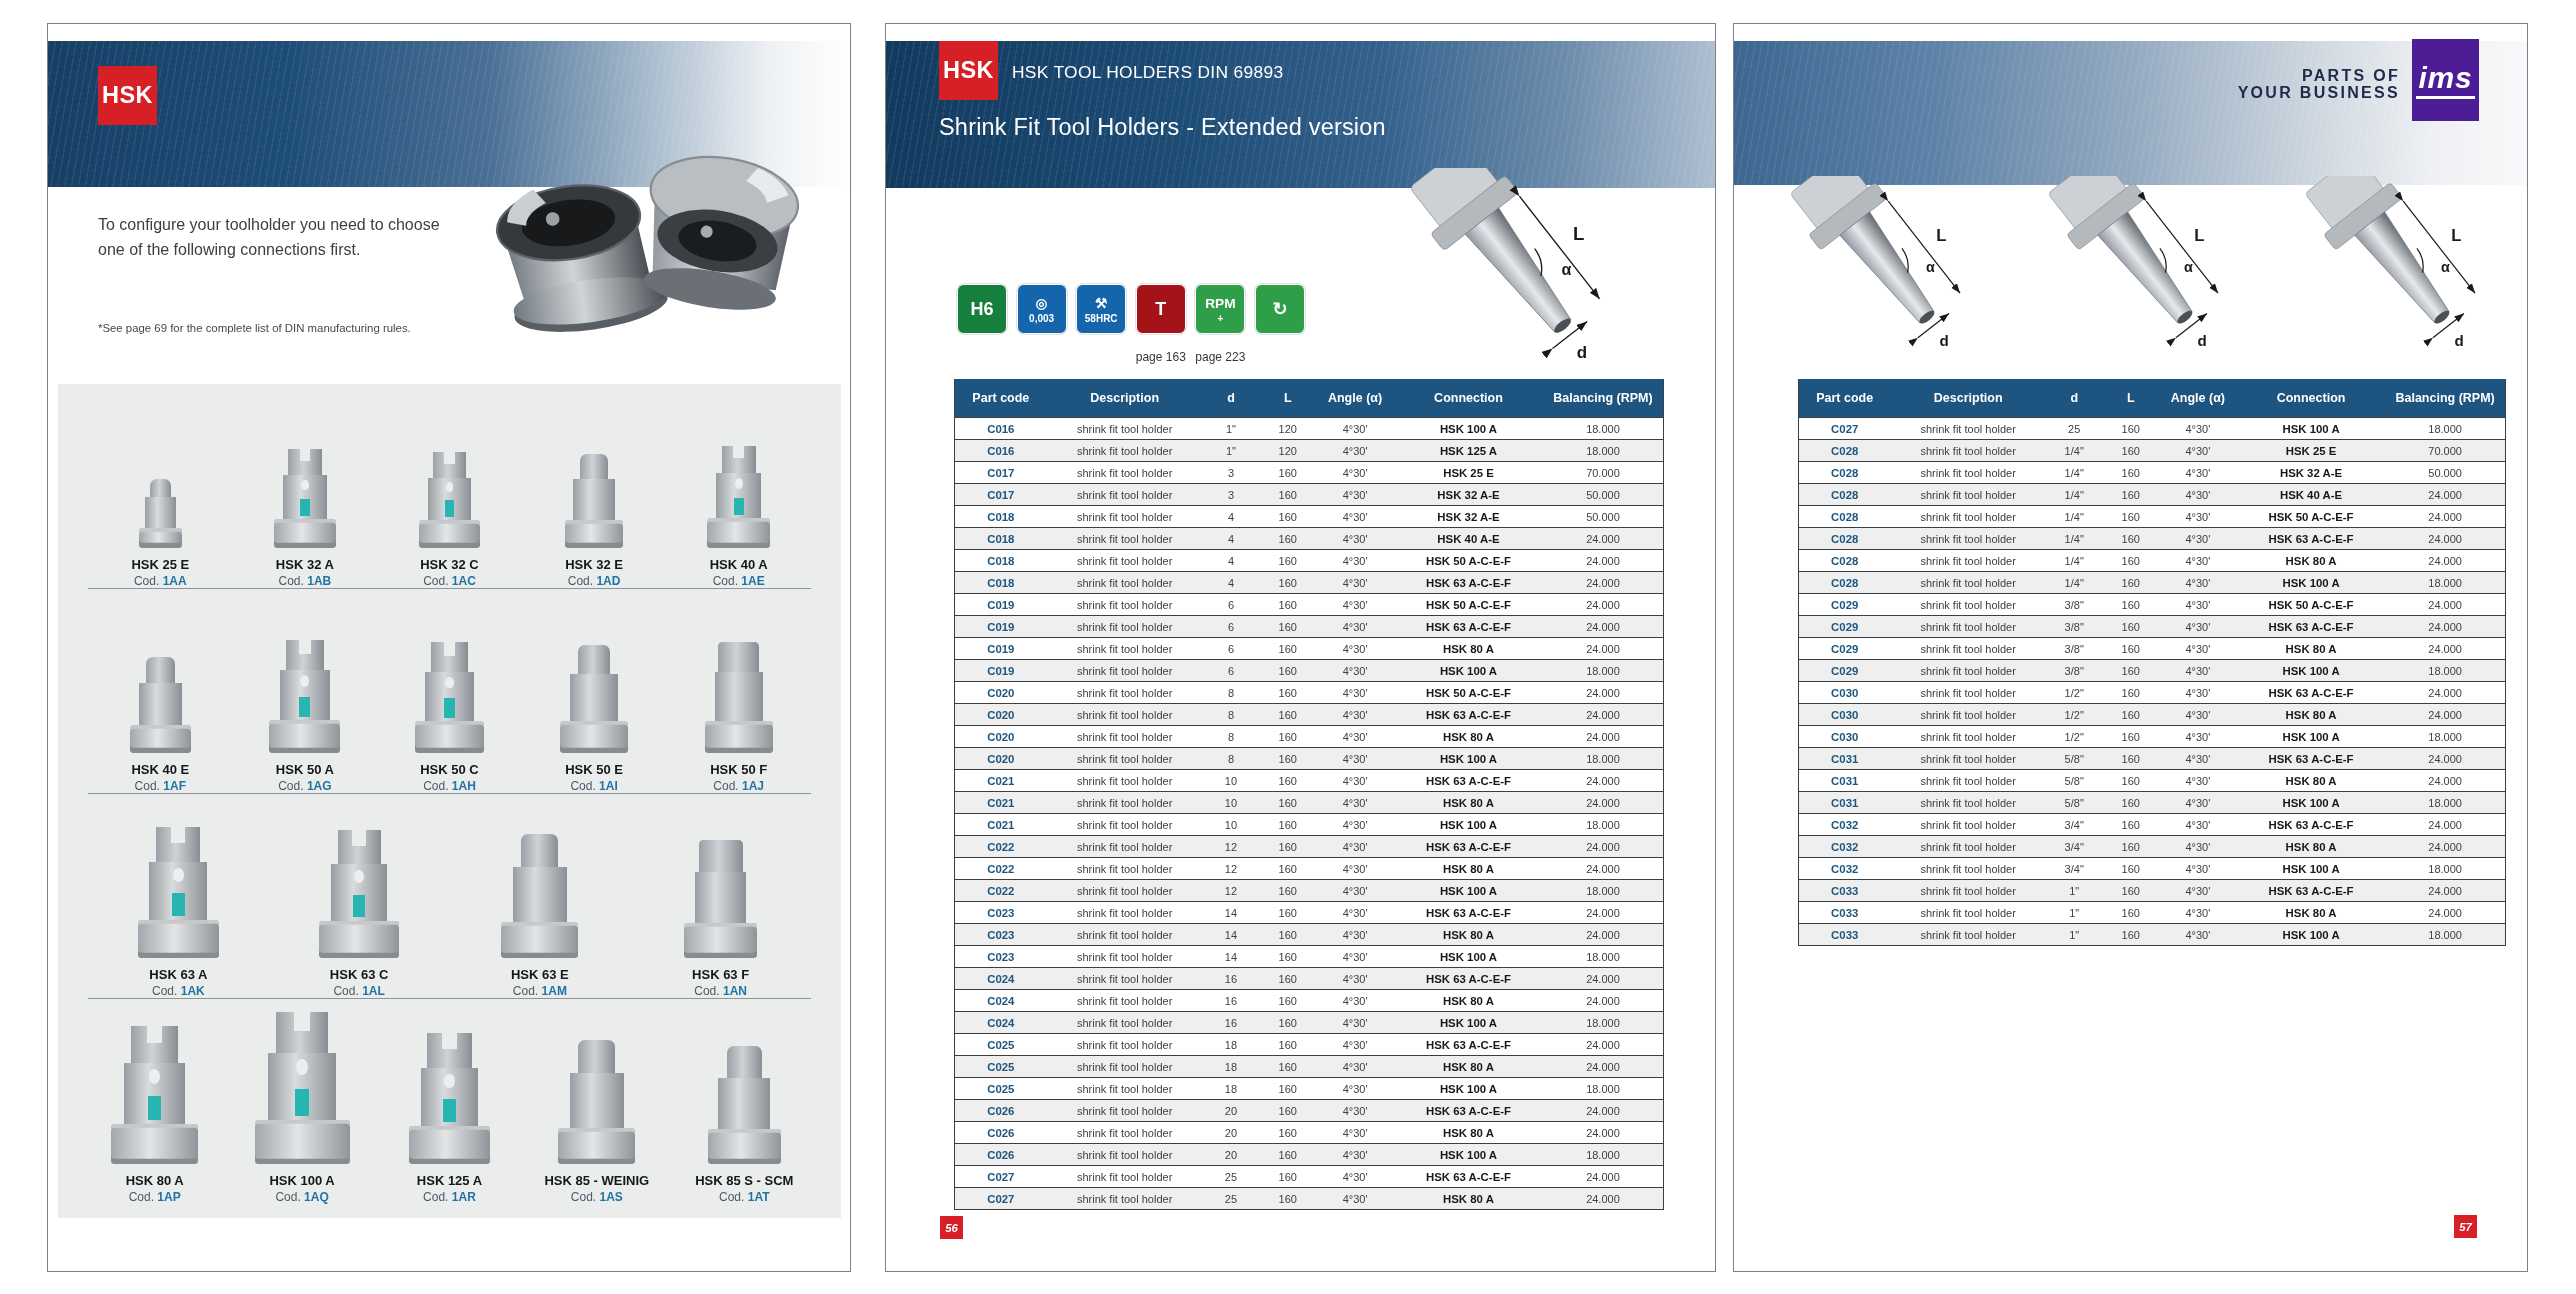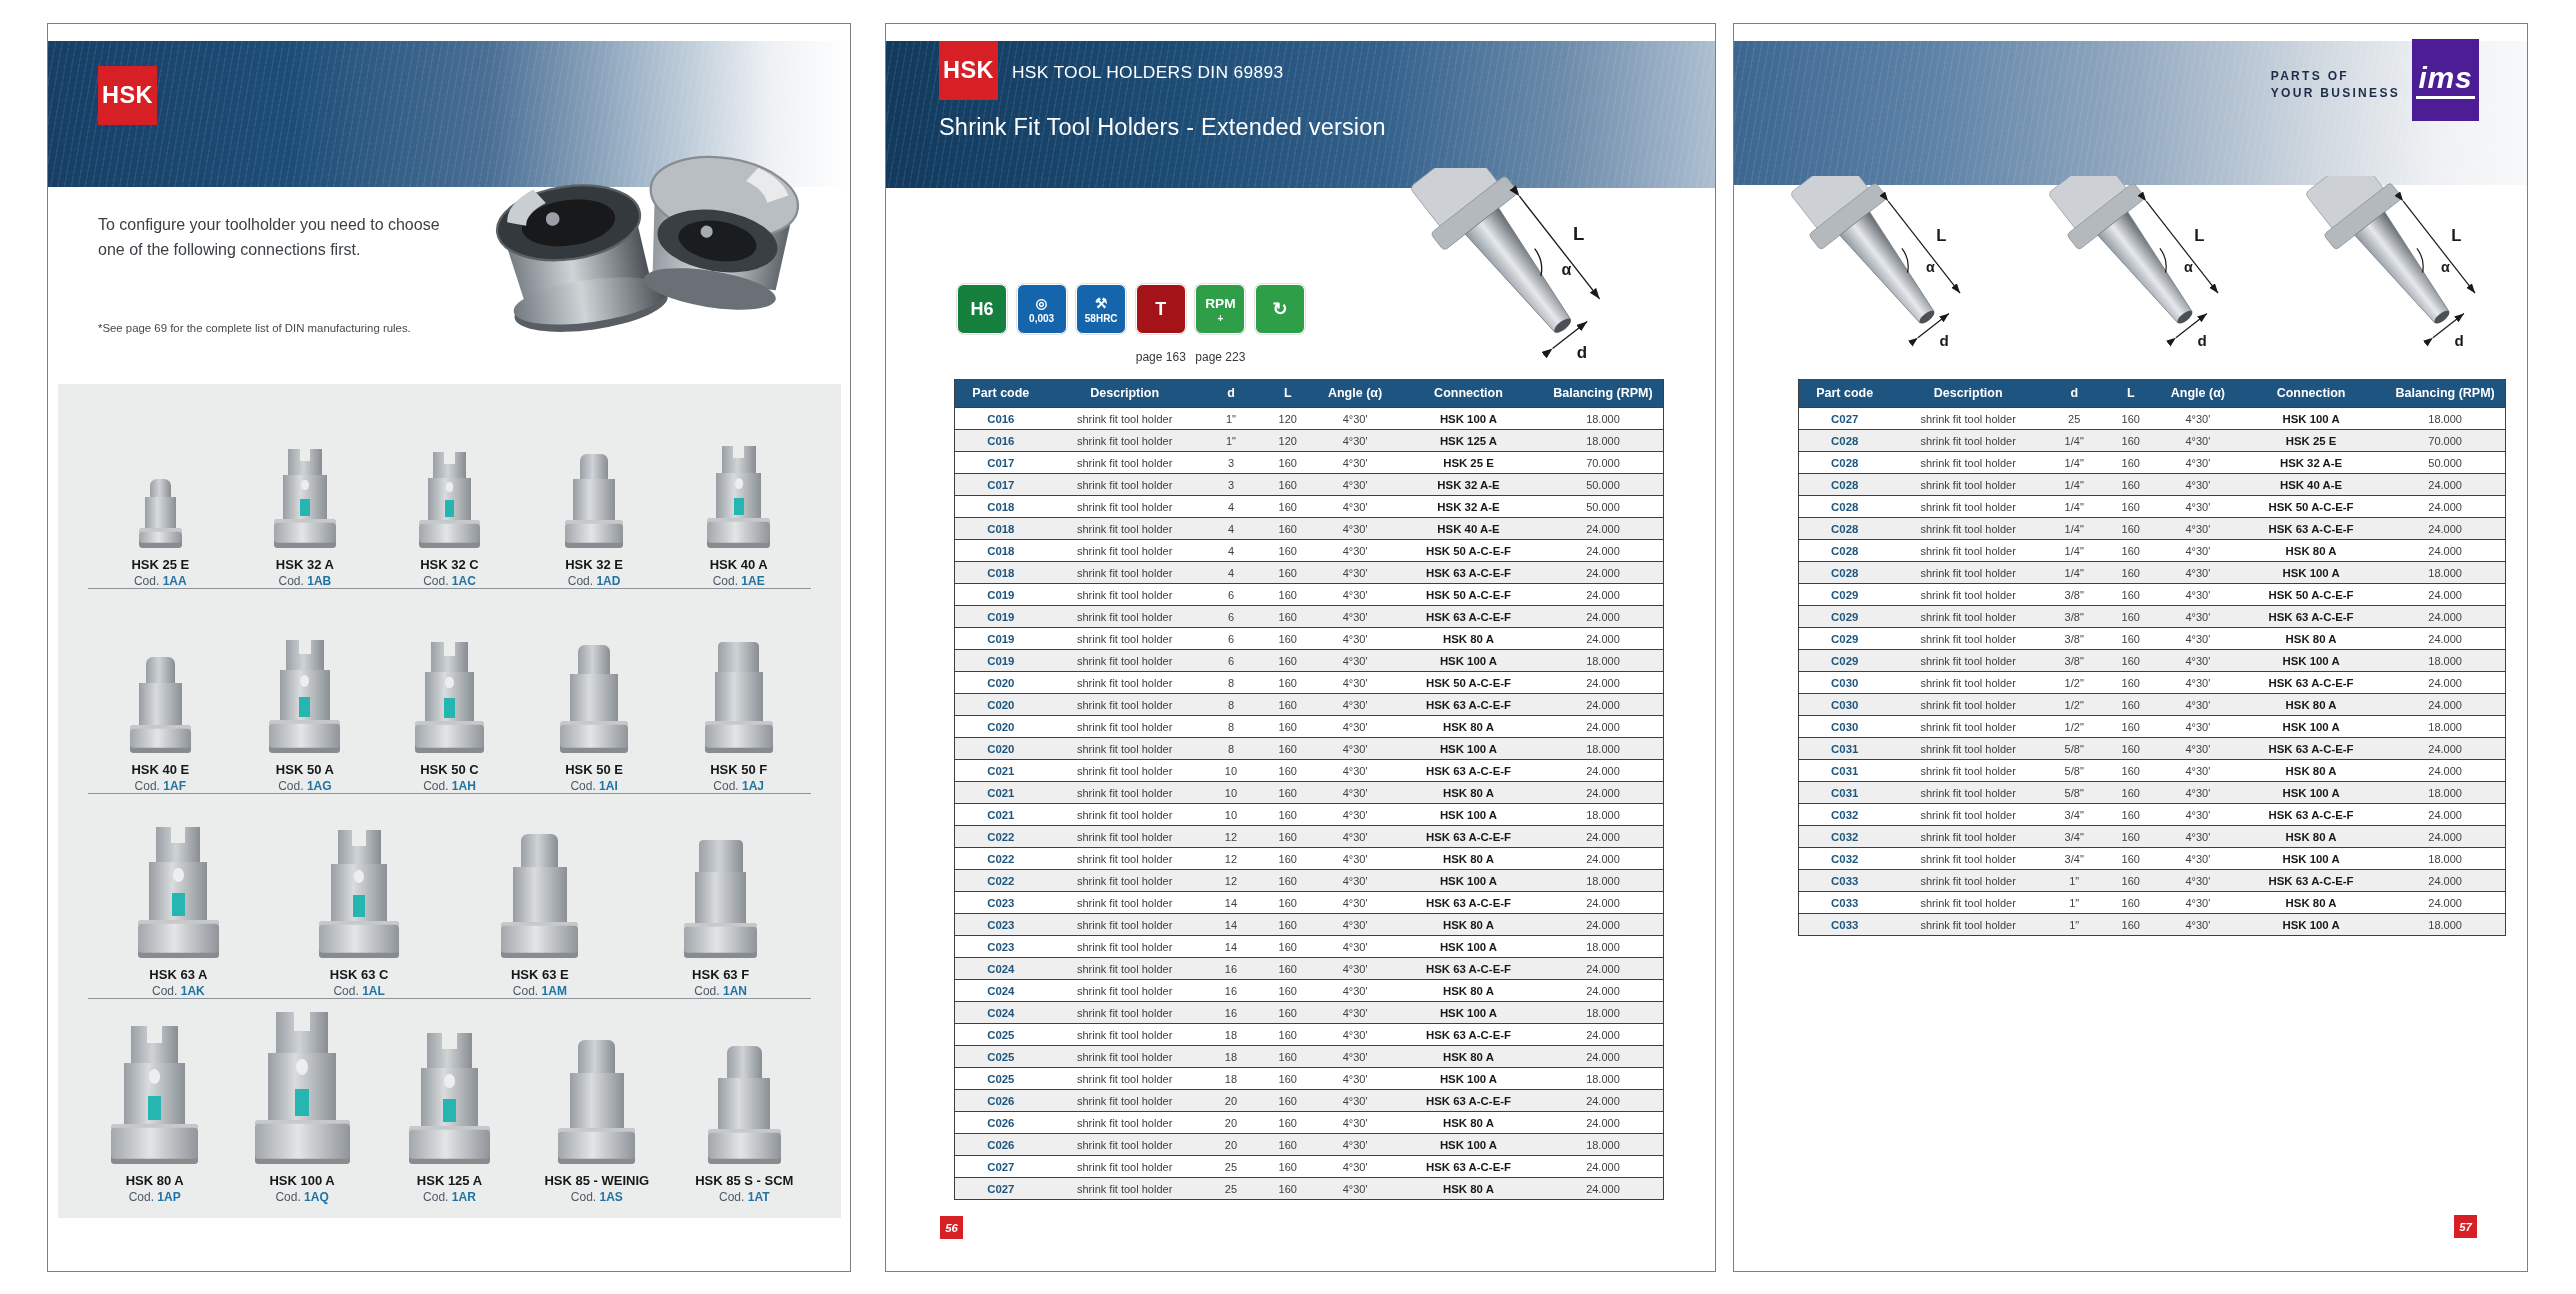--- a/index.html
+++ b/index.html
@@ -24,22 +24,22 @@
 
   .lp-title{position:absolute;left:50px;top:99px;color:#fff;font-size:25px;line-height:30px;font-weight:400;letter-spacing:0.2px;}
   .mp-kicker{position:absolute;left:126px;top:38px;color:#fff;font-size:17.4px;font-weight:400;letter-spacing:0.3px;}
   .mp-kicker b{font-weight:normal;}
   .mp-title{position:absolute;left:53px;top:90px;color:#fff;font-size:23.5px;font-weight:400;letter-spacing:0.2px;}
 
   .lp-intro{position:absolute;left:50px;top:188px;font-size:16px;line-height:25px;color:#3a3f44;}
   .lp-foot{position:absolute;left:50px;top:298px;font-size:11.4px;color:#43484c;}
 
   
-  .brand{position:absolute;right:127px;top:44px;text-align:left;color:#1c2b49;font-weight:bold;
-    font-size:12px;letter-spacing:2.3px;line-height:16.7px;}
+  .brand{position:absolute;right:127px;top:44px;text-align:right;color:#1c2b49;font-weight:bold;
+    font-size:16px;letter-spacing:2.3px;line-height:16.7px;}
   .ims-box{position:absolute;right:48px;top:15px;width:67px;height:82px;background:#4c1d95;
     display:flex;align-items:center;justify-content:center;}
   .ims-text{color:#fff;font-weight:bold;font-size:30px;font-style:italic;letter-spacing:0.8px;
     border-bottom:3px solid #fff;line-height:33px;padding:0 2.3px 1.5px 2.3px;}
 
   
   .panel{position:absolute;left:10px;top:360px;width:783px;height:834px;background:#ebecec;}
   .grid-row{display:flex;justify-content:space-around;align-items:flex-end;box-sizing:border-box;padding:0 23px;}
   .grid-row{height:205px;}
   .grid-row.sep{border-bottom:0.8px solid #8f9499;margin:0 30px;padding:0 0;}
@@ -69,21 +69,21 @@
   .chip .g1{font-size:18px;line-height:20px;}
   .chip .g2{font-size:10px;line-height:10.6px;}
   .chip.small-label .g1{font-size:13.7px;}
   .icon-page{font-size:12px;color:#33383c;margin-top:16px;height:13.7px;}
 
   
   .dtable{position:absolute;border-collapse:collapse;table-layout:fixed;
     border-left:0.8px solid #3c3f42;border-right:0.8px solid #3c3f42;border-bottom:0.8px solid #3c3f42;}
   #page-mid .dtable{left:68px;top:355px;width:710px;}
   #page-right .dtable{left:64px;top:355px;width:708px;}
-  .dtable thead th{background:#1e5480;color:#fff;font-size:12.5px;font-weight:bold;height:28px;padding:0 1.5px;}
+  .dtable thead th{background:#1e5480;color:#fff;font-size:12.5px;font-weight:bold;height:38px;padding:0 1.5px;}
   .dtable tbody td{height:21px;text-align:center;font-size:11px;color:#3d4145;
     border-top:0.8px solid #3c3f42;padding:0 1.5px;white-space:nowrap;overflow:hidden;}
   .dtable tbody tr:nth-child(even){background:#efefef;}
   .dtable td.code{color:#1e567f;font-weight:bold;font-size:11.4px;}
   .dtable td.conn{color:#16191c;font-weight:bold;font-size:11.4px;}
 
   .pagenum{position:absolute;width:23px;height:23px;background:#d71f26;color:#fff;
     display:flex;align-items:center;justify-content:center;font-size:11.4px;font-weight:bold;font-style:italic;}
   #page-mid .pagenum{left:54px;top:1192px;}
   #page-right .pagenum{right:50px;top:1191px;}

